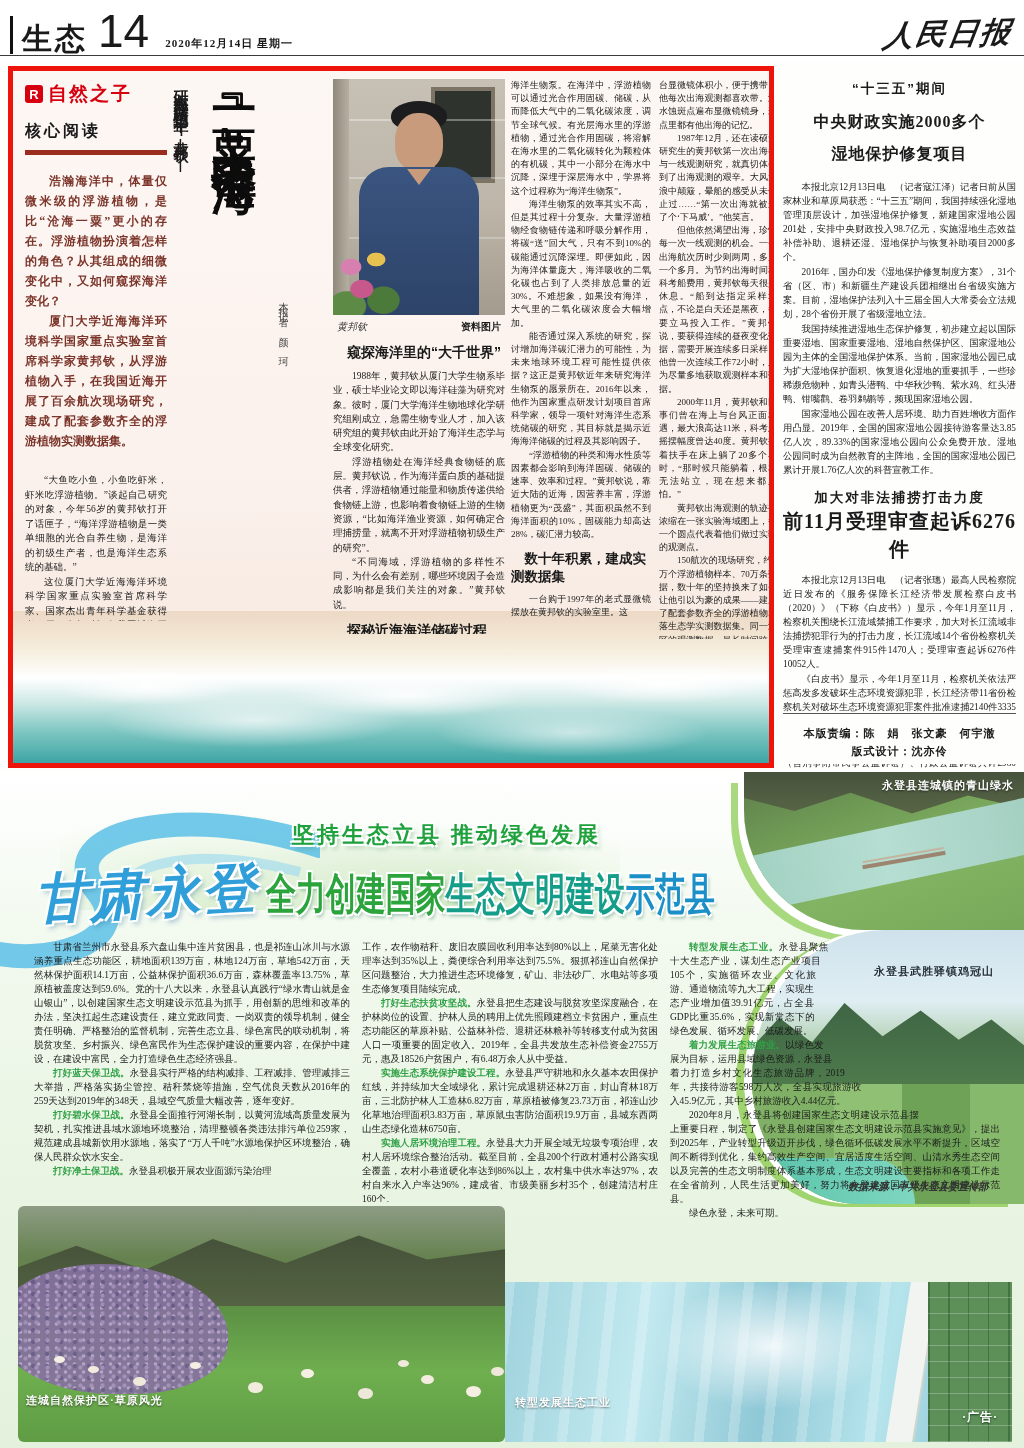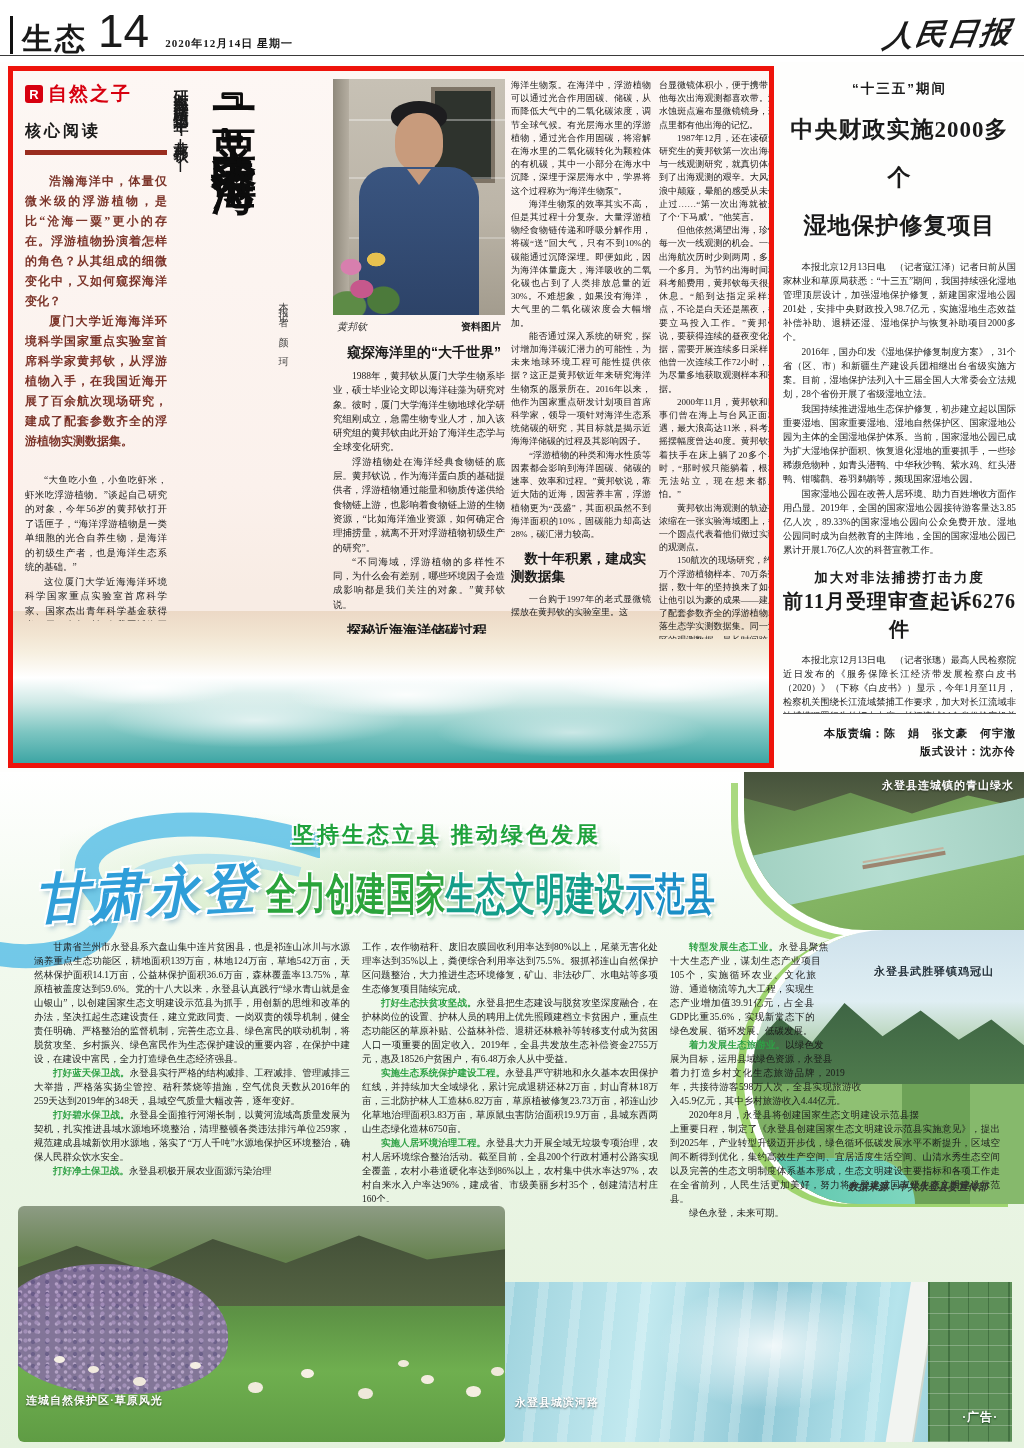--- a/index.html
+++ b/index.html
@@ -68,26 +68,26 @@
   .fp.cont { text-indent:0; }
 
   .f-col4 { left:498px; top:8px; width:140px; height:560px; }
   .f-col5 { left:646px; top:8px; width:118px; height:560px; }
   .f-col4 .fp, .f-col5 .fp { font-size:9px; line-height:13.2px; }
   .f-col4 .fp.sub, .f-col5 .fp.sub { font-size:13.5px; line-height:18px; }
 
   
   .rightcol { position:absolute; left:783px; top:66px; width:233px; height:702px; overflow:hidden; }
   .r-kicker { text-align:center; font-family:"Liberation Sans",sans-serif; font-weight:bold; font-size:13.5px; letter-spacing:2px; margin-top:14px; }
-  .r-headline { text-align:center; font-weight:900; font-size:23px; line-height:48px; margin-top:8px; letter-spacing:1px; }
+  .r-headline { text-align:center; font-weight:900; font-size:16px; line-height:32px; margin-top:8px; letter-spacing:1px; }
   .r-headline.small { font-size:20px; line-height:28px; }
   .r-body { margin-top:10px; }
   .rp { font-size:9.3px; line-height:14px; text-align:justify; text-indent:2em; margin-bottom:1px; }
   .editors { position:absolute; left:0; right:0; bottom:4px; background:#fefefd; border-top:1px solid #555; padding:10px 0 4px; text-align:center; }
-  .ed-line { font-size:11px; line-height:18px; font-weight:bold; letter-spacing:1px;text-align:right; }
+  .ed-line { font-size:11px; line-height:18px; font-weight:bold; letter-spacing:1px; }
 
   
   .adsec { position:absolute; left:0; top:772px; width:1024px; height:676px; background:linear-gradient(180deg,#ffffff 0%,#f3faf0 22%,#eaf5e4 55%,#e4f2dd 100%); overflow:hidden; }
   .hills { position:absolute; left:60px; top:8px; width:560px; height:130px; background:
       radial-gradient(60% 110% at 28% 100%, #dcefd2 0%, transparent 70%),
       radial-gradient(52% 95% at 62% 100%, #cfe8c2 0%, transparent 72%),
       radial-gradient(40% 80% at 86% 100%, #e3f2da 0%, transparent 75%); }
   .swoosh { position:absolute; left:0; top:36px; }
   .ad-slogan { position:absolute; left:292px; top:48px; font-family:"Liberation Sans",sans-serif; font-weight:900; font-size:22px; letter-spacing:3px; color:#1fa23c;
       text-shadow:-2px -2px 0 #fff,2px -2px 0 #fff,-2px 2px 0 #fff,2px 2px 0 #fff,3px 4px 4px rgba(30,120,60,.35); }
@@ -317,18 +317,18 @@
       <div class="mw-flowers"></div>
       <div class="mw-sheep"></div>
       <div class="photo-caption">连城自然保护区·草原风光</div>
     </div>
 
     <div class="pool-photo">
       <div class="pp-streaks"></div>
       <div class="pp-cloud"></div>
       <div class="pp-wall"></div>
       <div class="pp-tiles"></div>
-      <div class="photo-caption">永登县城滨河路</div>
+      <div class="photo-caption">转型发展生态工业</div>
       <div class="ad-mark">·广告·</div>
     </div>
   </div>
 
 </div>
 
 </body></html>

